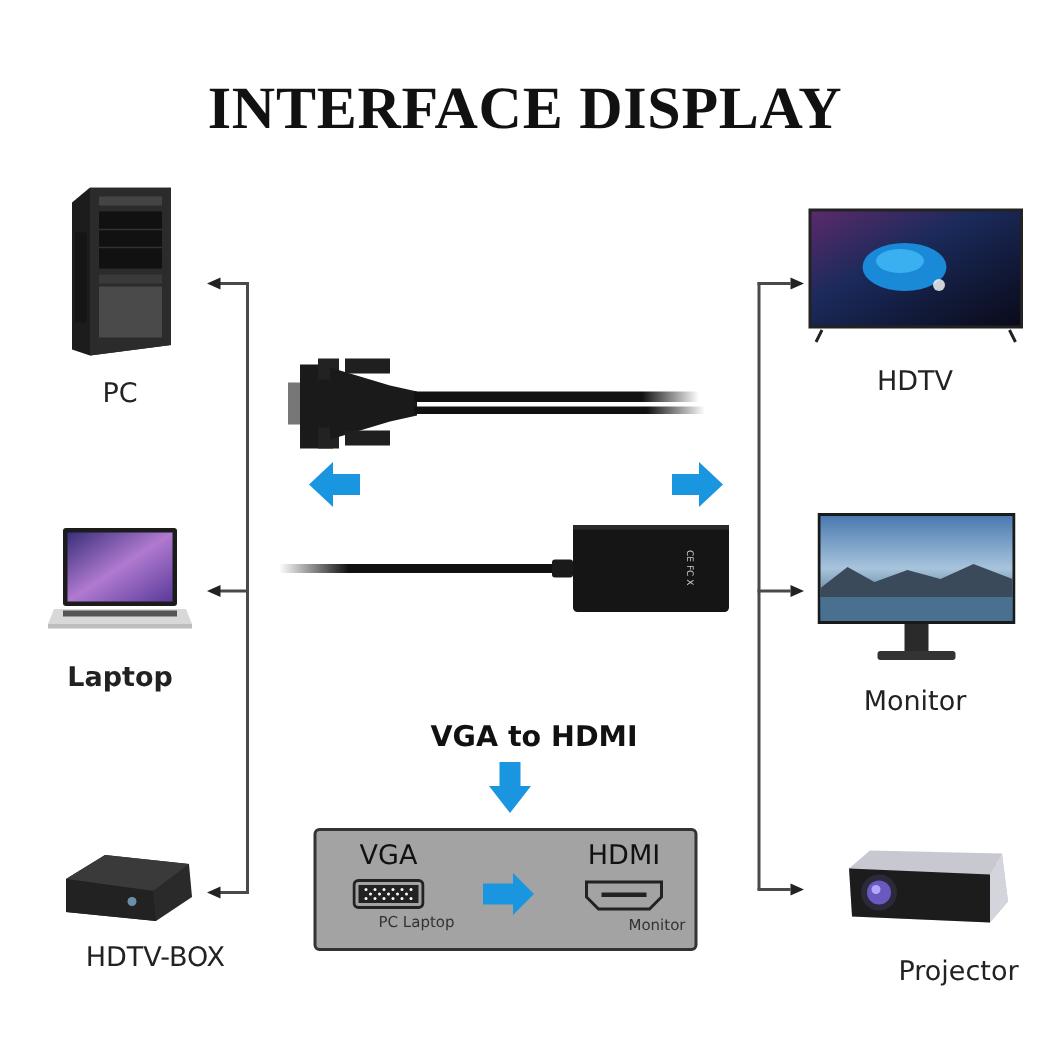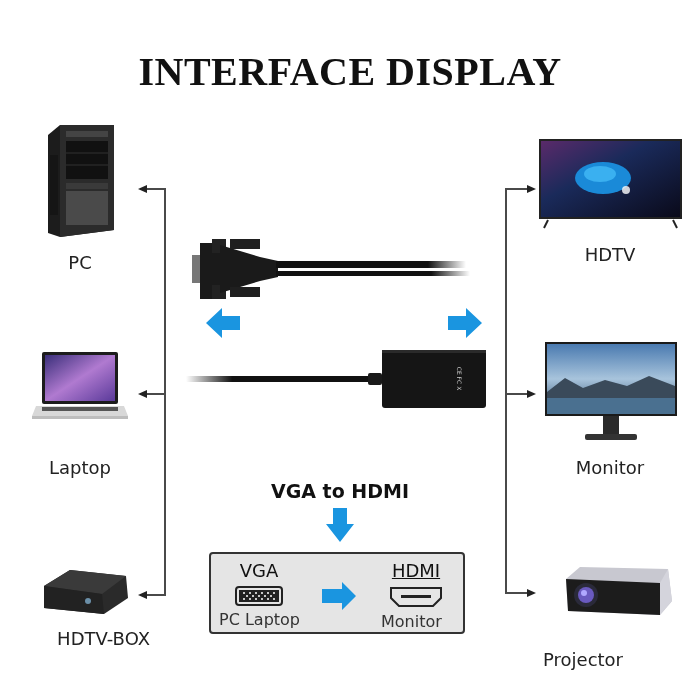--- a/index.html
+++ b/index.html
@@ -3,22 +3,22 @@
 <meta charset="utf-8">
 <style>
   html, body { margin:0; padding:0; background:#ffffff; }
   body { width:700px; height:700px; position:relative; overflow:hidden; font-family:"DejaVu Sans","Liberation Sans",sans-serif; color:#1a1a1a; }
   .abs { position:absolute; }
   .title { left:0; top:48px; width:700px; text-align:center; font-size:40px; font-weight:bold; letter-spacing:0.5px; color:#111; font-family:Liberation Serif, serif; }
   .label { font-size:18px; color:#222; text-align:center; font-family:"DejaVu Sans",sans-serif; }
   .line { background:#4a4a4a; }
   .arrowhead-left { width:0; height:0; border-top:4px solid transparent; border-bottom:4px solid transparent; border-right:9px solid #222; }
   .arrowhead-right { width:0; height:0; border-top:4px solid transparent; border-bottom:4px solid transparent; border-left:9px solid #222; }
-  .box { border:2px solid #333; border-radius:4px; background:#e5e5e5; }
-  .small { font-size:16px; color:#333; text-align:left; }
+  .box { border:2px solid #333; border-radius:4px; background:#a3a3a3; }
+  .small { font-size:10px; color:#333; text-align:right; }
   .medium { font-size:18px; color:#111; text-align:center; }
 </style>
 </head>
 <body>
 
 <div class="abs title">INTERFACE DISPLAY</div>
 
 <div class="abs line" style="left:164px; top:188px; width:2px; height:407px;"></div>
 <div class="abs line" style="left:146px; top:188px; width:20px; height:2px;"></div>
 <div class="abs arrowhead-left" style="left:138px; top:185px;"></div>
@@ -59,21 +59,21 @@
         <stop offset="1" stop-color="#5a3a9a"></stop>
       </linearGradient>
     </defs>
     <rect x="12" y="2" width="76" height="52" rx="2" fill="#1c1c1c"></rect>
     <rect x="15" y="5" width="70" height="46" fill="url(#lapscr)"></rect>
     <polygon points="6,56 94,56 98,66 2,66" fill="#d8d8d8"></polygon>
     <rect x="12" y="57" width="76" height="4" fill="#555"></rect>
     <rect x="2" y="66" width="96" height="3" fill="#bdbdbd"></rect>
   </svg>
 </div>
-<div class="abs label" style="left:30px; top:457px; width:100px;">Laptop</div>
+<div class="abs label" style="left:30px; top:441px; width:100px;font-weight:bold;">Laptop</div>
 
 <div class="abs" style="left:40px; top:568px; width:90px; height:50px;">
   <svg width="90" height="50" viewBox="0 0 90 50">
     <polygon points="4,18 30,2 86,8 88,30 64,46 4,40" fill="#2a2a2a"></polygon>
     <polygon points="4,18 30,2 86,8 62,26" fill="#3a3a3a"></polygon>
     <polygon points="4,18 62,26 64,46 4,40" fill="#222"></polygon>
     <circle cx="48" cy="33" r="3" fill="#6b8fa8"></circle>
   </svg>
 </div>
 <div class="abs label" style="left:20px; top:628px; width:130px;text-align:right;">HDTV-BOX</div>
@@ -120,21 +120,21 @@
 <div class="abs" style="left:560px; top:565px; width:115px; height:55px;">
   <svg width="115" height="55" viewBox="0 0 115 55">
     <polygon points="6,14 20,2 108,4 112,36 100,50 8,46" fill="#c8c8d0"></polygon>
     <polygon points="6,14 100,18 100,50 8,46" fill="#1c1c1c"></polygon>
     <polygon points="100,18 108,4 112,36 100,50" fill="#d4d4dc"></polygon>
     <circle cx="26" cy="30" r="12" fill="#2a2a3a"></circle>
     <circle cx="26" cy="30" r="8" fill="#6a5ac0"></circle>
     <circle cx="24" cy="28" r="3" fill="#b0a8ff"></circle>
   </svg>
 </div>
-<div class="abs label" style="left:528px; top:637px; width:110px;margin-top:12px;">Projector</div>
+<div class="abs label" style="left:584px; top:637px; width:110px;">Projector</div>
 
 <div class="abs" style="left:190px; top:235px; width:280px; height:70px;">
   <svg width="280" height="70" viewBox="0 0 280 70">
     <defs>
       <linearGradient id="cablefade" x1="0" y1="0" x2="1" y2="0">
         <stop offset="0" stop-color="#111"></stop>
         <stop offset="0.8" stop-color="#111"></stop>
         <stop offset="1" stop-color="#111" stop-opacity="0"></stop>
       </linearGradient>
     </defs>
@@ -171,21 +171,21 @@
       </linearGradient>
     </defs>
     <rect x="0" y="31" width="185" height="6" fill="url(#cablefade2)"></rect>
     <rect x="182" y="28" width="14" height="12" rx="2" fill="#1a1a1a"></rect>
     <rect x="196" y="5" width="104" height="58" rx="3" fill="#151515"></rect>
     <rect x="196" y="5" width="104" height="3" fill="#2a2a2a"></rect>
   </svg>
   <div class="abs" style="left:262px; top:30px; font-size:6px; color:#ccc; transform:rotate(90deg); white-space:nowrap;">CE FC X</div>
 </div>
 
-<div class="abs" style="left:200px; top:480px; width:280px; text-align:center; font-size:19px; font-weight:bold; color:#111;">VGA to HDMI</div>
+<div class="abs" style="left:216px; top:480px; width:280px; text-align:center; font-size:19px; font-weight:bold; color:#111;">VGA to HDMI</div>
 <div class="abs" style="left:326px; top:508px; width:28px; height:34px;">
   <svg width="28" height="34" viewBox="0 0 28 34">
       <polygon points="7,0 21,0 21,16 28,16 14,34 0,16 7,16" fill="#1a95e0"></polygon>
     </svg>
 </div>
 
 <div class="abs box" style="left:209px; top:552px; width:252px; height:78px;">
   <div class="abs medium" style="left:18px; top:6px; width:60px;">VGA</div>
   <div class="abs" style="left:24px; top:32px; width:48px; height:20px;">
     <svg width="48" height="20" viewBox="0 0 48 20">
@@ -213,21 +213,21 @@
     </svg>
   </div>
   <div class="abs small" style="left:8px; top:56px; width:84px;">PC Laptop</div>
 
   <div class="abs" style="left:111px; top:28px; width:34px; height:28px;">
     <svg width="34" height="28" viewBox="0 0 34 28">
         <polygon points="34,14 20,0 20,7 0,7 0,21 20,21 20,28" fill="#1a95e0"></polygon>
       </svg>
   </div>
 
-  <div class="abs medium" style="left:170px; top:6px; width:70px;text-decoration:underline;">HDMI</div>
+  <div class="abs medium" style="left:170px; top:6px; width:70px;">HDMI</div>
   <div class="abs" style="left:178px; top:32px; width:54px; height:22px;">
     <svg width="54" height="22" viewBox="0 0 54 22">
       <polygon points="2,2 52,2 52,12 44,20 10,20 2,12" fill="none" stroke="#222" stroke-width="2"></polygon>
       <rect x="12" y="9" width="30" height="3" fill="#222"></rect>
     </svg>
   </div>
   <div class="abs small" style="left:170px; top:58px; width:76px;">Monitor</div>
 </div>
 
 </body></html>

